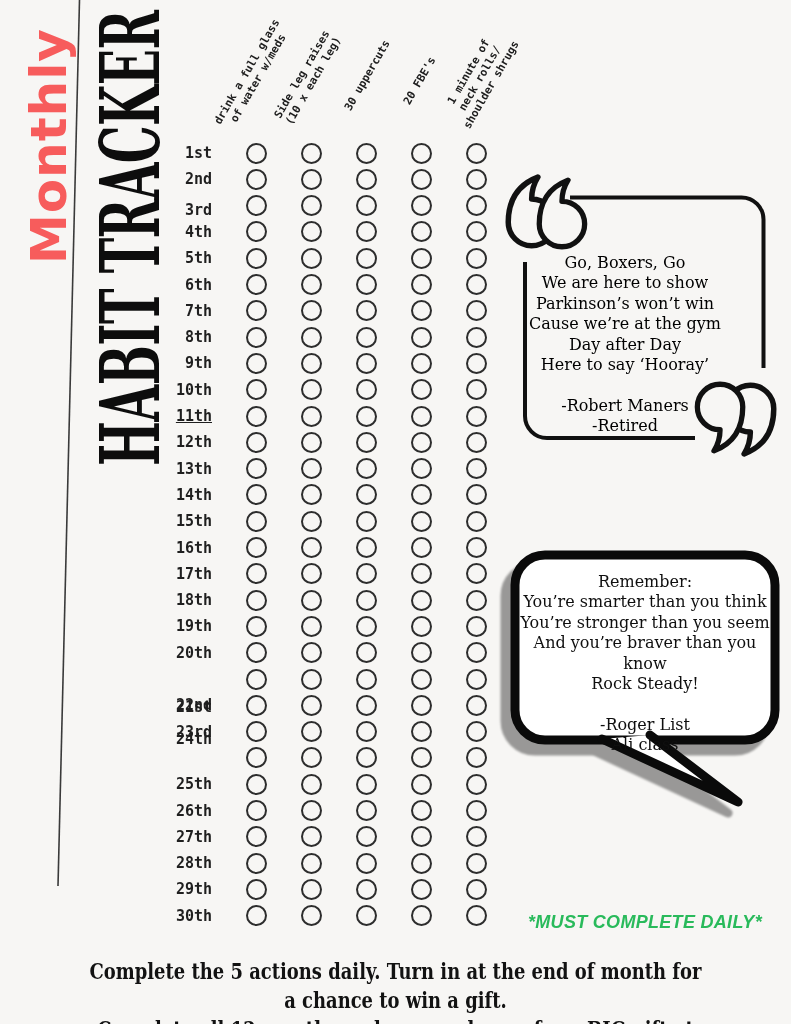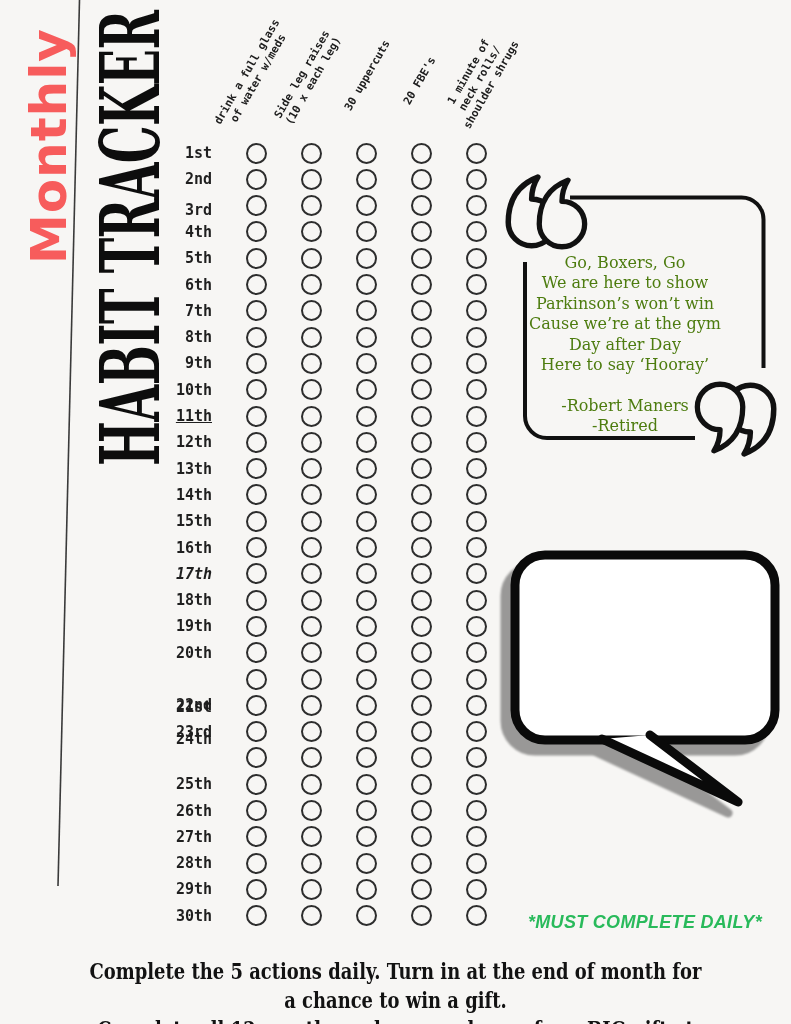--- a/index.html
+++ b/index.html
@@ -38,21 +38,21 @@
   }
   .habit-circle{
     position:absolute;width:21px;height:21px;box-sizing:border-box;
     border:2px solid #2d2d2d;border-radius:50%;background:transparent;
   }
   
   #quote-card-svg{position:absolute;left:490px;top:160px;}
   #quote-text{
     position:absolute;left:525px;top:253px;width:200px;
     text-align:center;white-space:pre-line;
-    font-family:"DejaVu Serif",serif;font-size:16px;line-height:20.4px;color:#4d7c0f;
+    font-family:"DejaVu Serif",serif;font-size:16px;line-height:20.4px;color:#000000;
   }
   
   #speech-bubble-svg{
     position:absolute;left:480px;top:540px;
     filter:drop-shadow(-10px 11px 1px rgba(0,0,0,0.38));
   }
   #speech-text{
     position:absolute;left:520px;top:572px;width:250px;
     text-align:center;white-space:pre-line;
     font-family:"DejaVu Serif",serif;font-size:16px;line-height:20.4px;color:#0f0f0f;
@@ -184,21 +184,21 @@
       <div class="habit-circle" style="left: 301px; top: 510.7px;"></div>
       <div class="habit-circle" style="left: 355.5px; top: 510.7px;"></div>
       <div class="habit-circle" style="left: 410.5px; top: 510.7px;"></div>
       <div class="habit-circle" style="left: 466px; top: 510.7px;"></div>
       <div class="day-label" style="top: 538.5px;">16th</div>
       <div class="habit-circle" style="left: 245.5px; top: 537px;"></div>
       <div class="habit-circle" style="left: 301px; top: 537px;"></div>
       <div class="habit-circle" style="left: 355.5px; top: 537px;"></div>
       <div class="habit-circle" style="left: 410.5px; top: 537px;"></div>
       <div class="habit-circle" style="left: 466px; top: 537px;"></div>
-      <div class="day-label" style="top: 564.8px; font-style: italic;">17th</div>
+      <div class="day-label" style="top: 564.8px;">17th</div>
       <div class="habit-circle" style="left: 245.5px; top: 563.3px;"></div>
       <div class="habit-circle" style="left: 301px; top: 563.3px;"></div>
       <div class="habit-circle" style="left: 355.5px; top: 563.3px;"></div>
       <div class="habit-circle" style="left: 410.5px; top: 563.3px;"></div>
       <div class="habit-circle" style="left: 466px; top: 563.3px;"></div>
       <div class="day-label" style="top: 591.1px;">18th</div>
       <div class="habit-circle" style="left: 245.5px; top: 589.6px;"></div>
       <div class="habit-circle" style="left: 301px; top: 589.6px;"></div>
       <div class="habit-circle" style="left: 355.5px; top: 589.6px;"></div>
       <div class="habit-circle" style="left: 410.5px; top: 589.6px;"></div>
@@ -300,18 +300,26 @@
 Day after Day
 Here to say ‘Hooray’
 
 -Robert Maners
 -Retired</div>
 
   <svg id="speech-bubble-svg" width="310" height="290" viewBox="0 0 310 290">
     <rect x="35" y="15" width="260" height="185" rx="30" fill="#ffffff" stroke="#0a0a0a" stroke-width="9"></rect>
     <path d="M122,199 L258,262 L170,195" fill="#ffffff" stroke="#0a0a0a" stroke-width="9" stroke-linecap="round" stroke-linejoin="round"></path>
   </svg>
+  <div id="speech-text">Remember:
+You’re smarter than you think
+You’re stronger than you seem
+And you’re braver than you know
+Rock Steady!
+
+-Roger List
+Ali class</div>
 
   <div id="daily-note">*MUST COMPLETE DAILY*</div>
   <div id="footer-text">Complete the 5 actions daily. Turn in at the end of month for a chance to win a gift.
 Complete all 12 months and earn a chance for a BIG gift at years end.</div>
 
 </div>
 
 </body></html>

